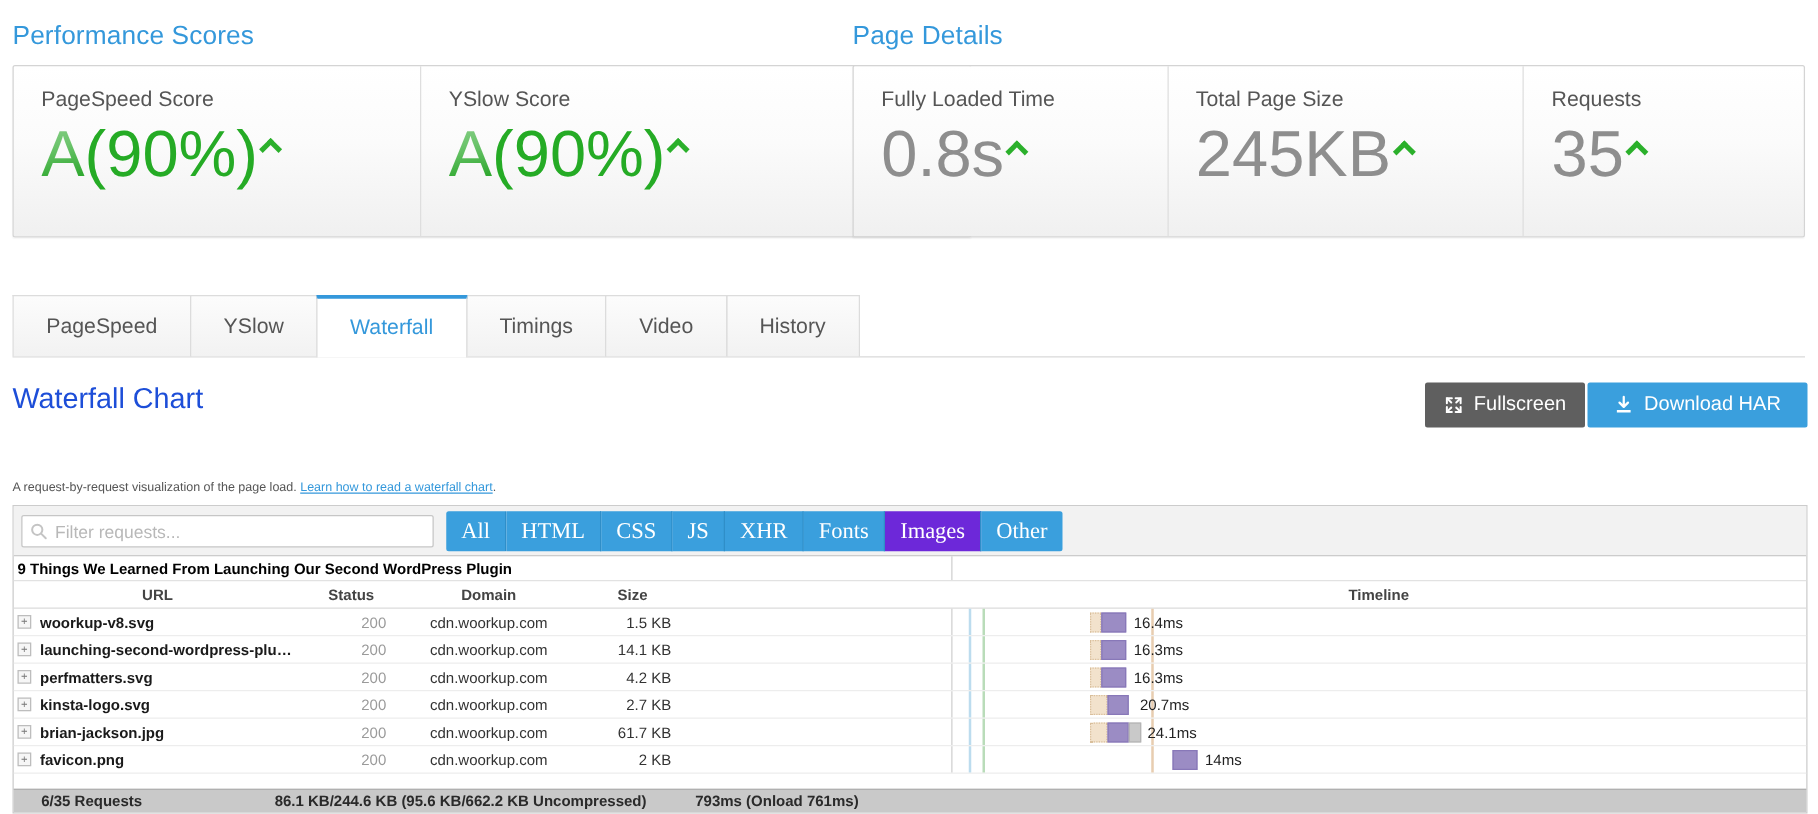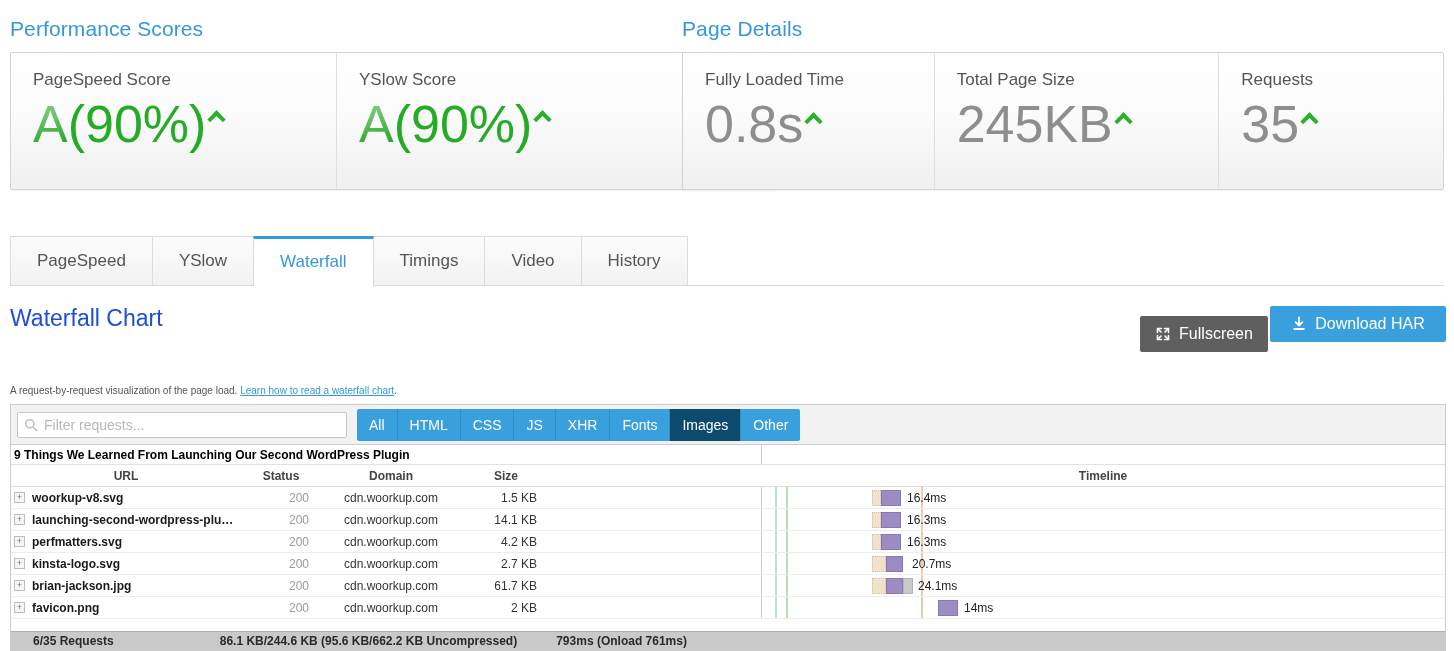--- a/index.html
+++ b/index.html
@@ -159,21 +159,21 @@
     gap: 8px;
     height: 36px;
     font-size: 16px;
     color: #fff;
     border: none;
     border-radius: 2px;
     cursor: pointer;
     white-space: nowrap;
     font-family: "Liberation Sans", sans-serif;
   }
-  #btn-fullscreen { right: 186px; top: 316px; width: 128px; background: #5f5f5f; }
+  #btn-fullscreen { right: 186px; top: 306px; width: 128px; background: #5f5f5f; }
   #btn-har        { right: 8px;  top: 306px; width: 176px; background: #3a9fdd; }
 
   .ico { width: 16px; height: 16px; display: inline-block; flex: 0 0 auto; }
 
   
   #wf-box {
     position: absolute;
     left: 10px; top: 404px;
     width: 1436px; height: 247px;
     border: 1px solid #ccc;
@@ -209,28 +209,29 @@
   }
   #search-input::placeholder { color: #b8b8b8; }
 
   #filter-btns { display: flex; margin-left: 10px; }
   .fbtn {
     height: 32px;
     padding: 0 12px;
     display: flex; align-items: center; justify-content: center;
     background: #3a9fdd;
     color: #fff;
-    font-size: 14px;
+    font-size: 18px;
     border-right: 1px solid #2f8ec8;
     cursor: pointer;
     white-space: nowrap;
+    font-family: Liberation Serif, serif;
   }
   .fbtn:first-child { border-radius: 2px 0 0 2px; }
   .fbtn:last-child { border-radius: 0 2px 2px 0; border-right: none; }
-  .fbtn.active { background: #0c4a6e; }
+  .fbtn.active { background: #6d28d9; }
 
   
   #page-row {
     height: 20px;
     display: flex;
     align-items: center;
     border-bottom: 1px solid #e2e2e2;
     position: relative;
   }
   #page-row .pg-label {

